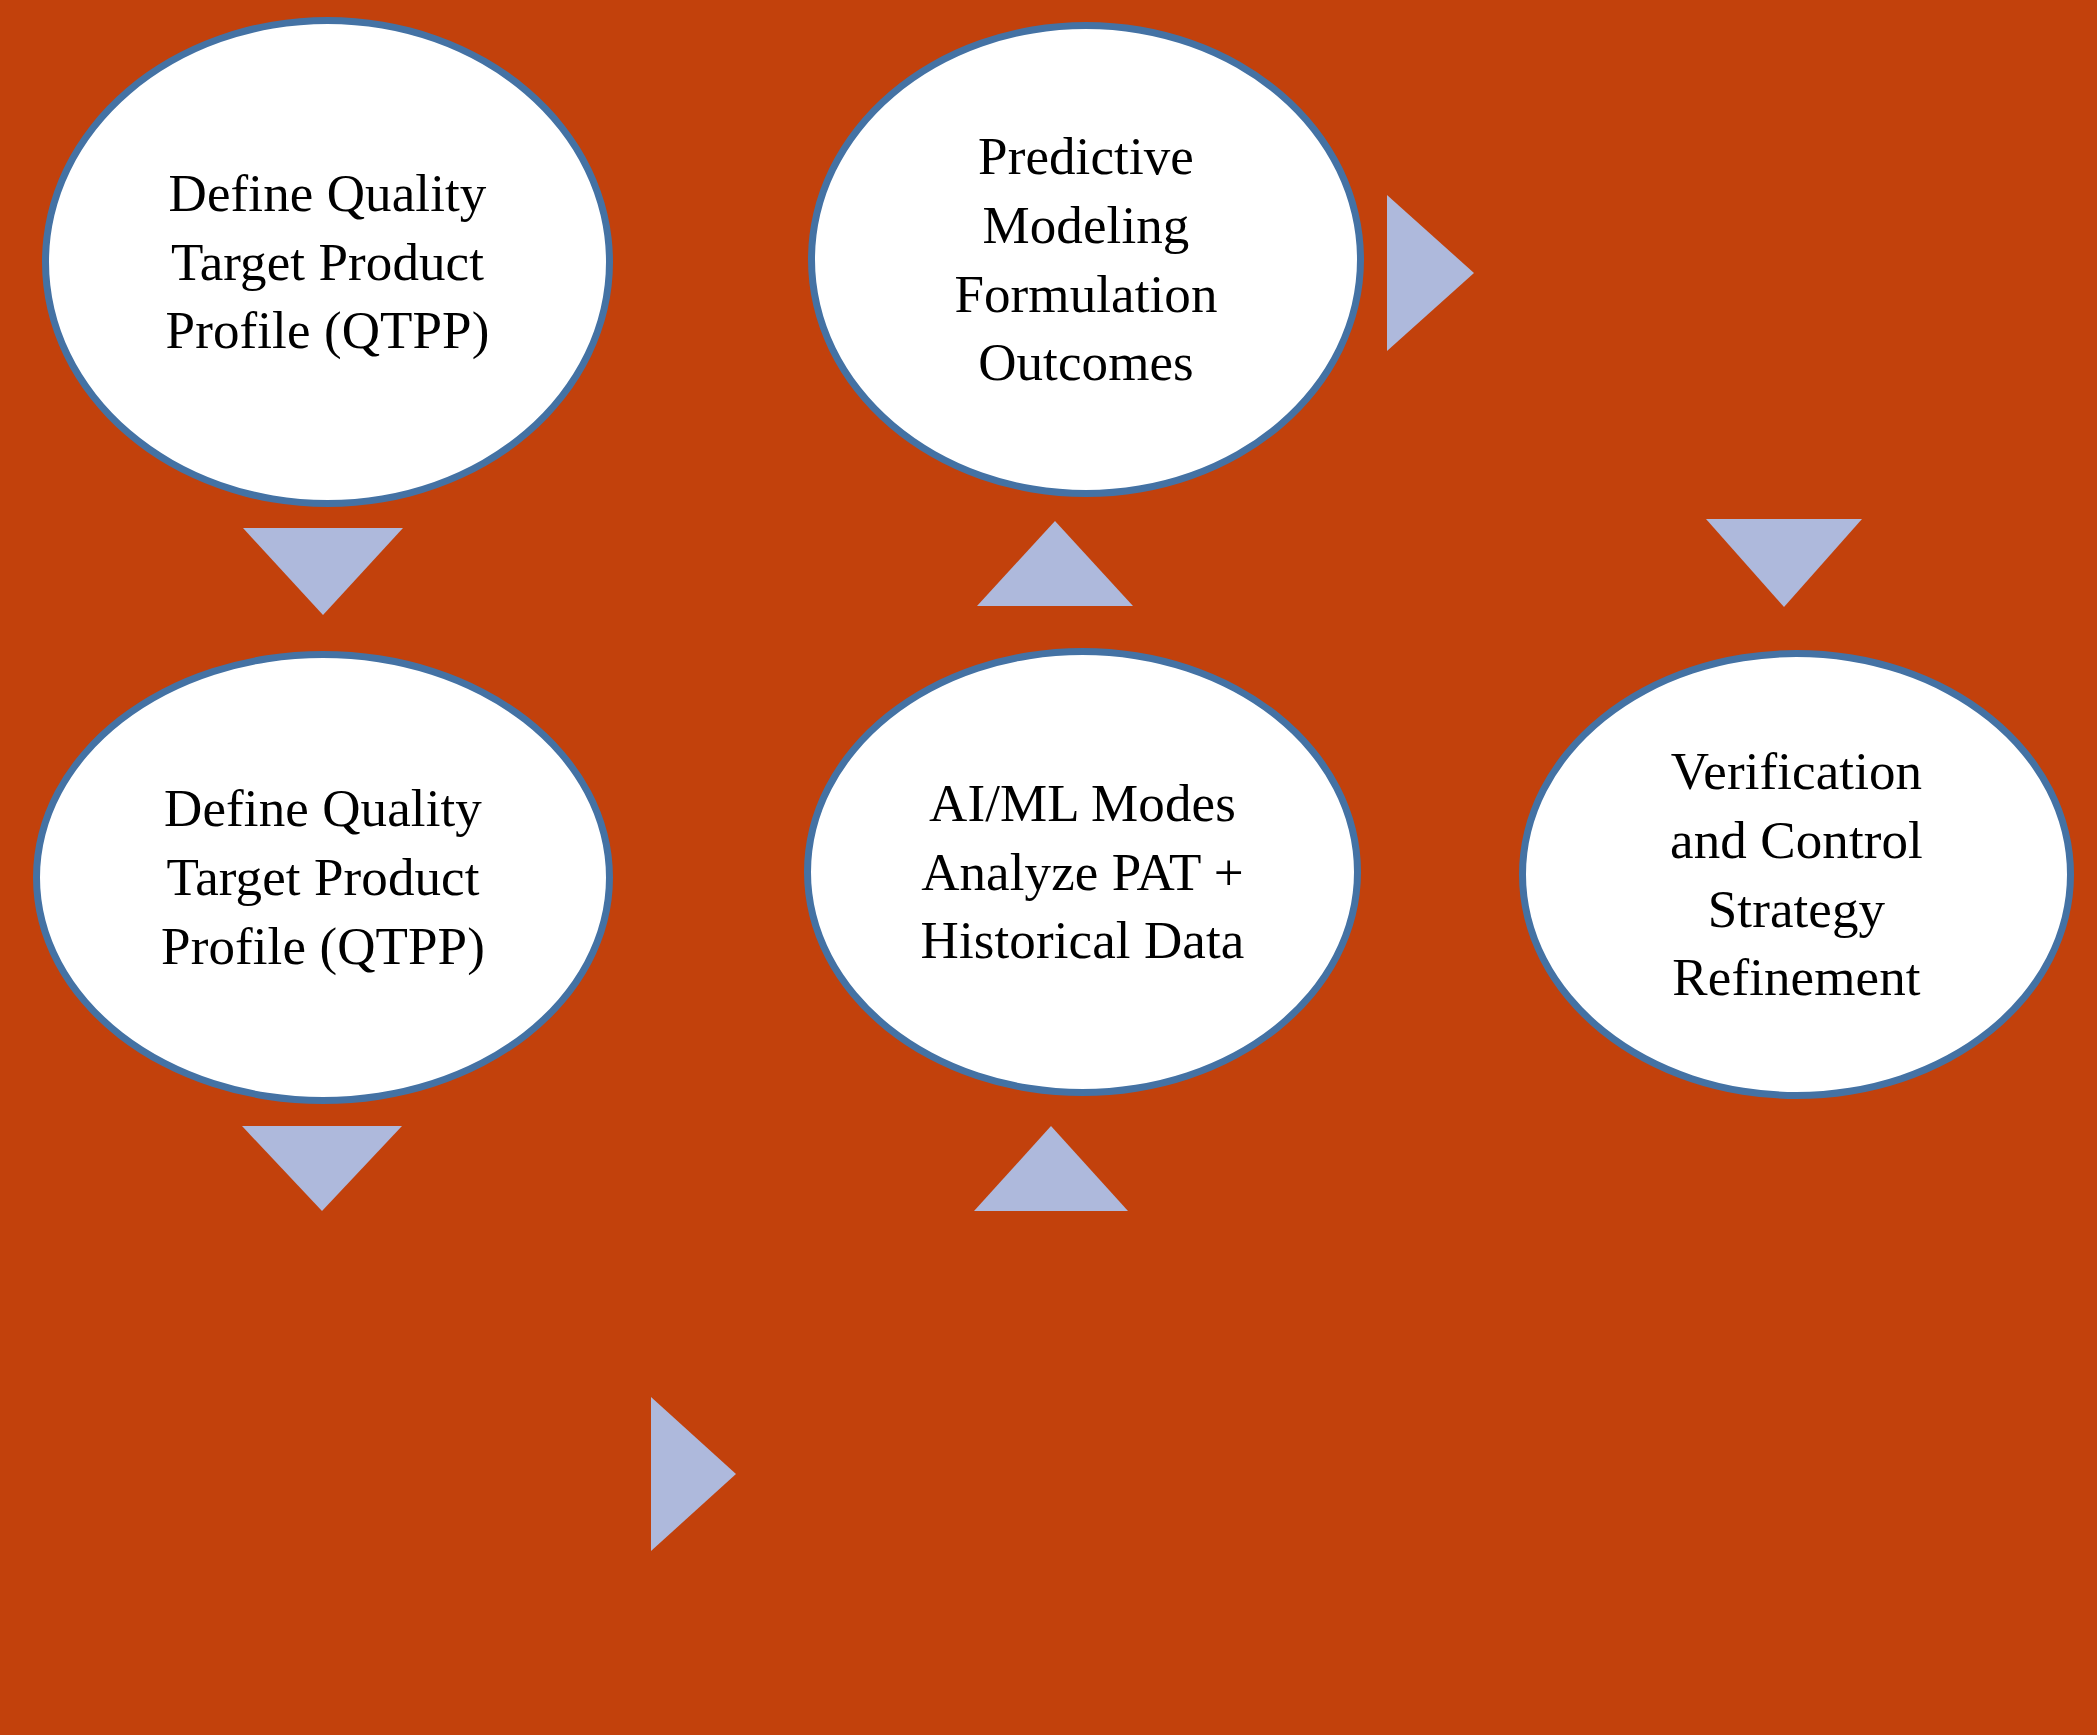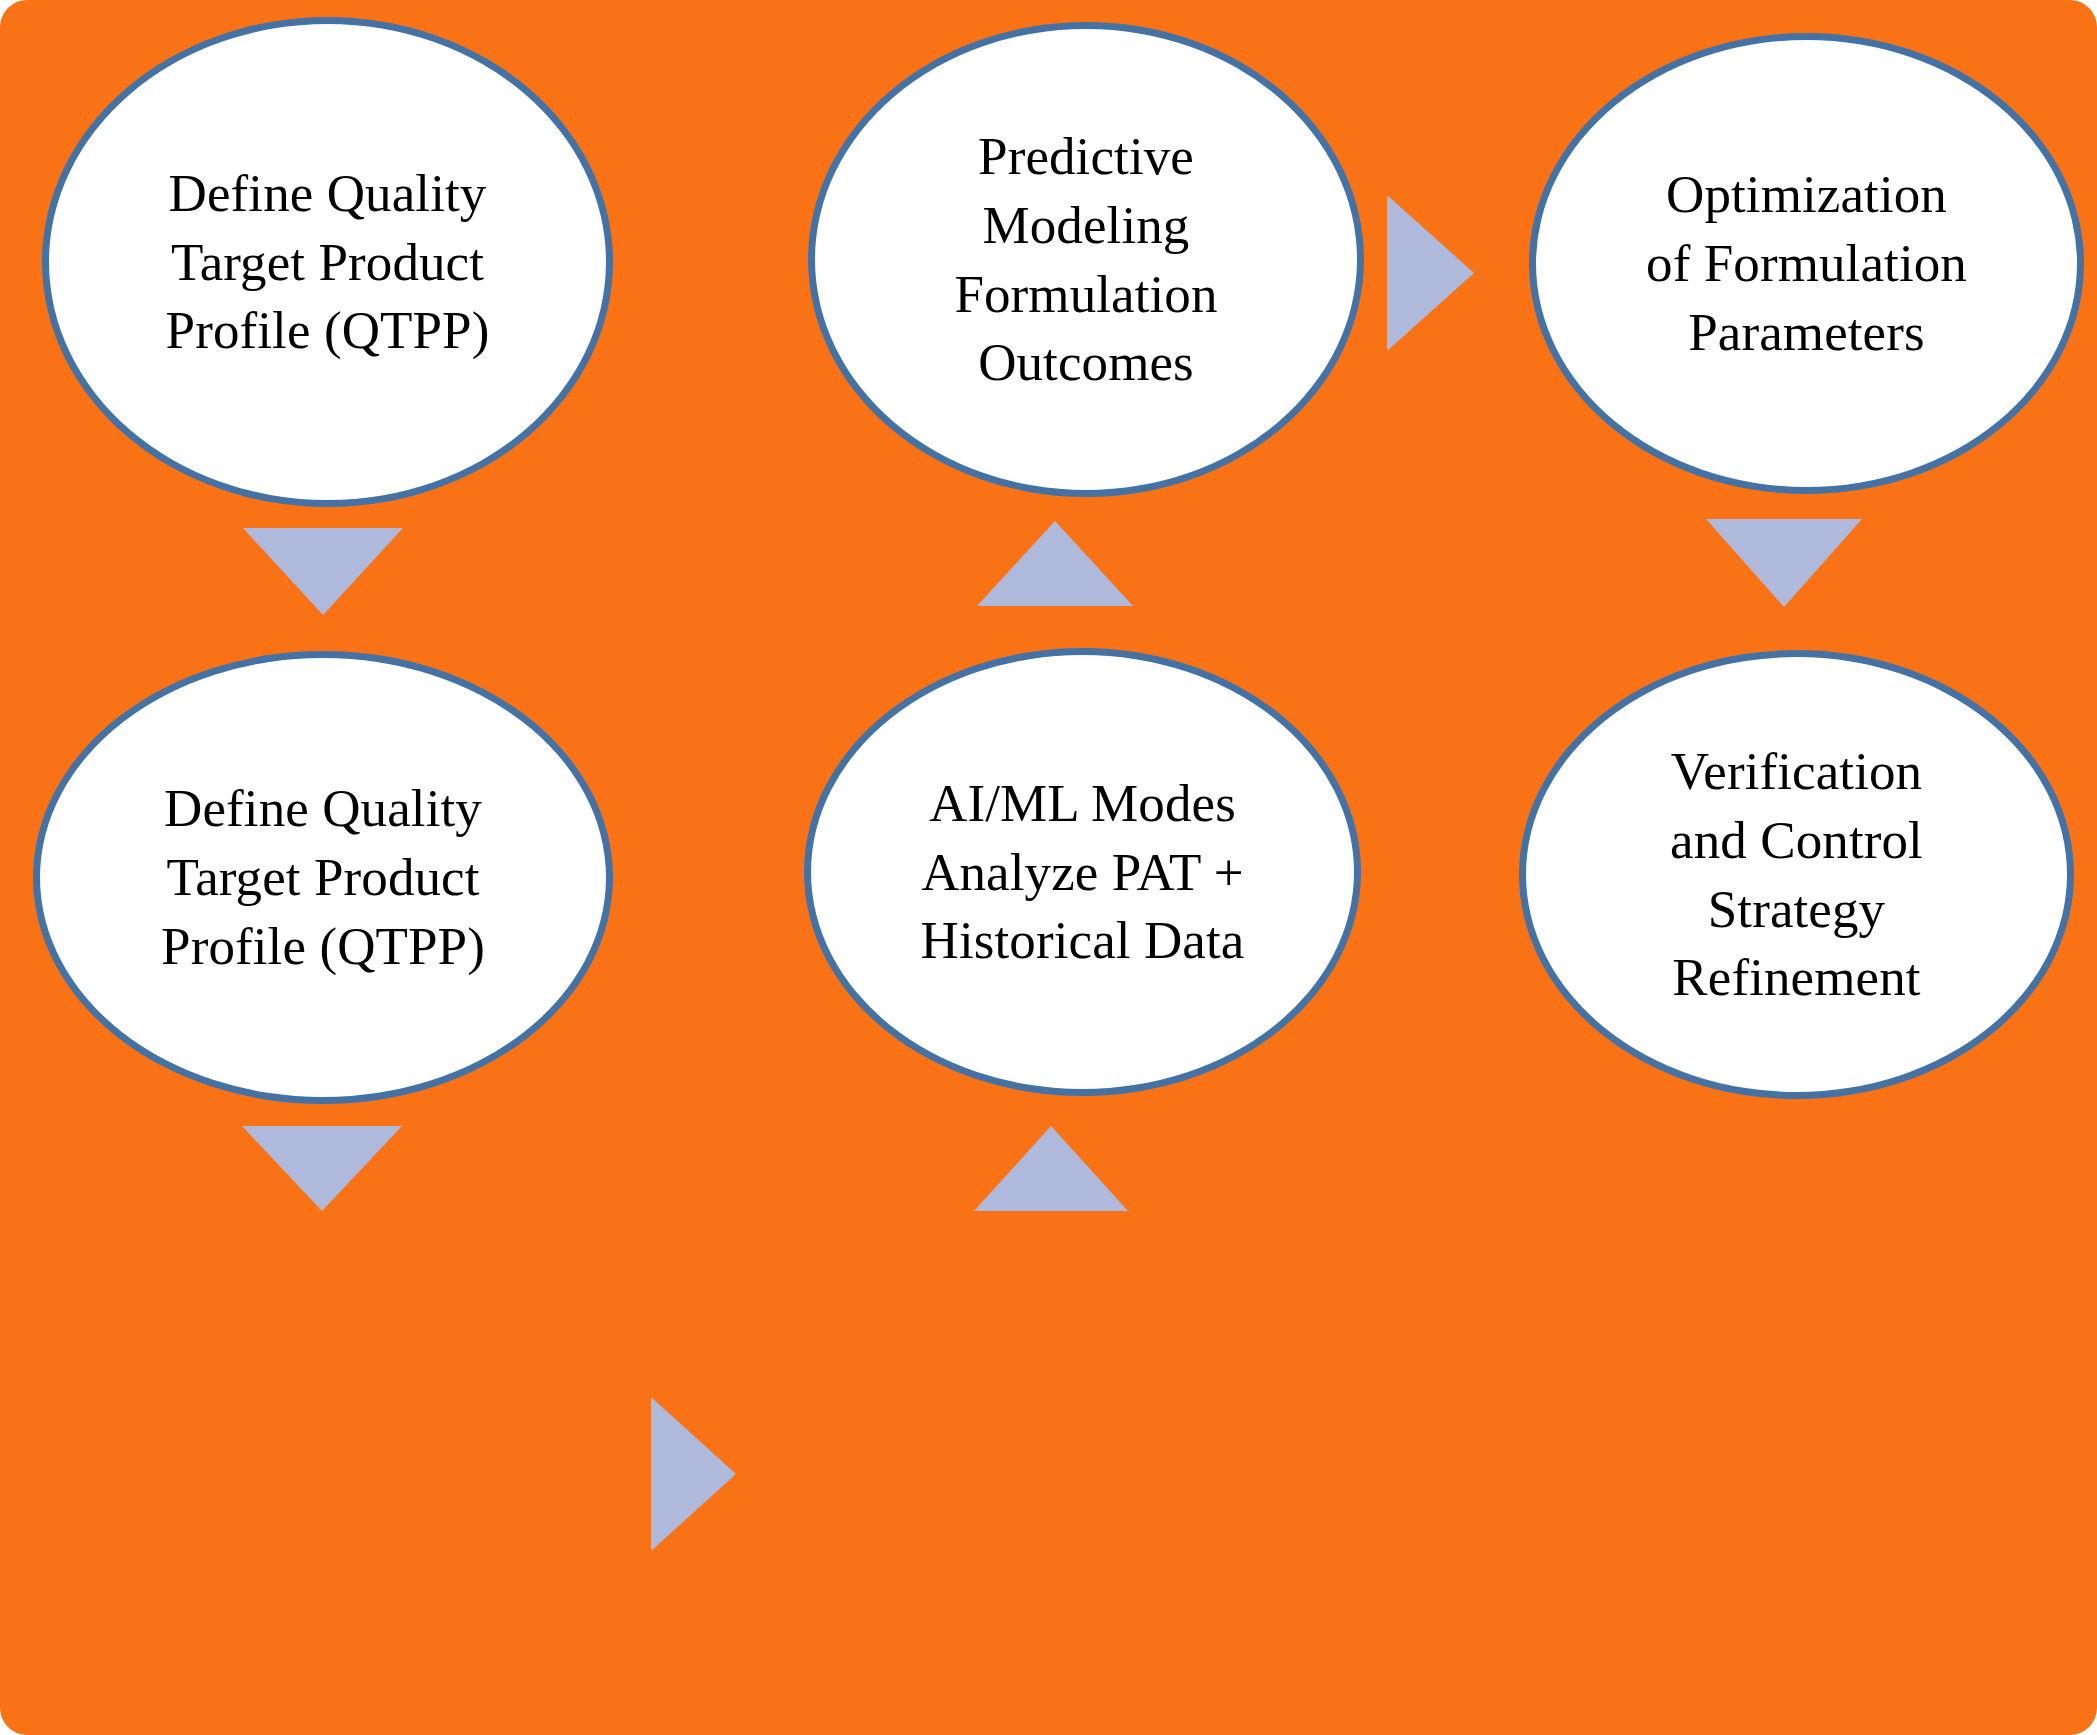--- a/index.html
+++ b/index.html
@@ -7,23 +7,22 @@
     padding: 0;
     background: #ffffff;
   }
   body {
     font-family: "Liberation Serif", "DejaVu Serif", serif;
   }
   #canvas {
     position: relative;
     width: 2097px;
     height: 1735px;
-    background: #f97316;
+    background: #c2410c;
     overflow: hidden;
-    border-radius: 27px;
   }
   .node {
     position: absolute;
     box-sizing: border-box;
     border-radius: 50%;
     border: 7.5px solid #4472A4;
     background: #ffffff;
     display: flex;
     align-items: center;
     justify-content: center;
@@ -78,25 +77,20 @@
 Profile (QTPP)</span>
   </div>
 
   <div class="node" style="left:808px; top:22px; width:556px; height:475px;">
     <span class="node-label">Predictive
 Modeling
 Formulation
 Outcomes</span>
   </div>
 
-  <div class="node" style="left:1529px; top:33px; width:555px; height:461px;">
-    <span class="node-label">Optimization
-of Formulation
-Parameters</span>
-  </div>
 
   <div class="node" style="left:33px; top:651px; width:580px; height:453px;">
     <span class="node-label">Define Quality
 Target Product
 Profile (QTPP)</span>
   </div>
 
   <div class="node" style="left:1519px; top:650px; width:555px; height:449px;">
     <span class="node-label">Verification
 and Control

